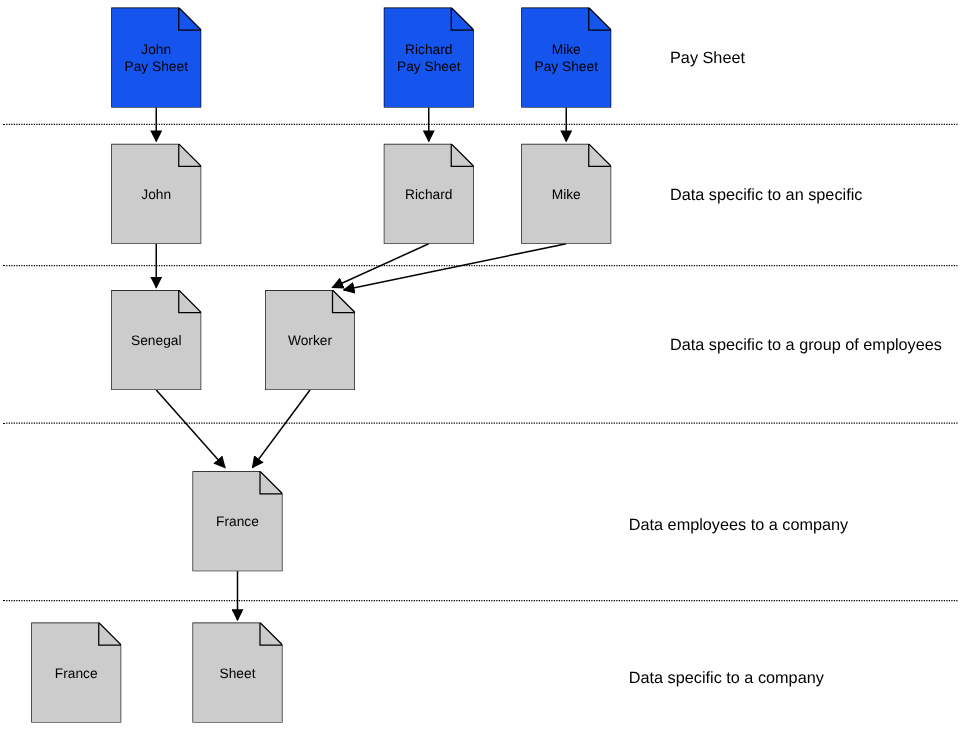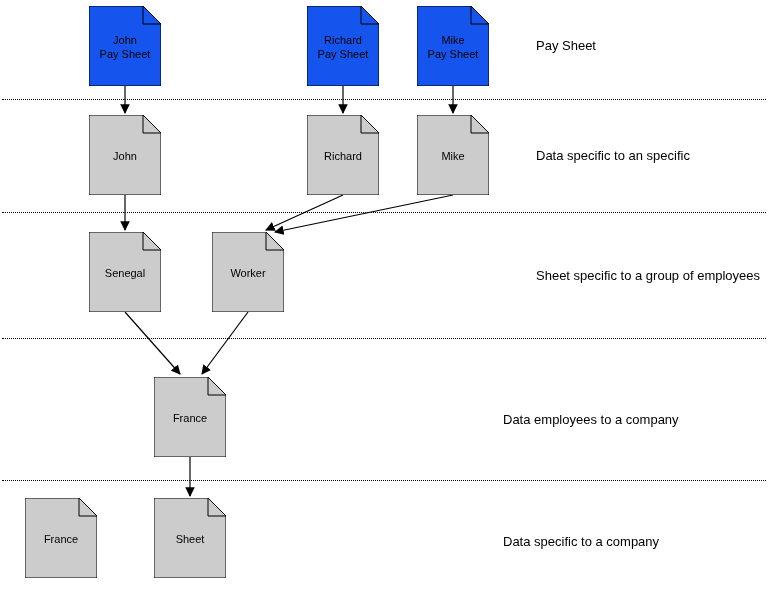--- a/index.html
+++ b/index.html
@@ -61,21 +61,21 @@
 </head>
 <body>
 
 <div class="row-divider" style="top:99px"></div>
 <div class="row-divider" style="top:212px"></div>
 <div class="row-divider" style="top:338px"></div>
 <div class="row-divider" style="top:480px"></div>
 
 <div class="row-label" style="left:536px; top:38px">Pay Sheet</div>
 <div class="row-label" style="left:536px; top:148px">Data specific to an specific</div>
-<div class="row-label" style="left:536px; top:268px">Sheet specific to a group of employees</div>
+<div class="row-label" style="left:536px; top:268px">Data specific to a group of employees</div>
 <div class="row-label" style="left:503px; top:412px">Data employees to a company</div>
 <div class="row-label" style="left:503px; top:534px">Data specific to a company</div>
 
 <svg class="arrows">
   <defs>
     <marker id="ah" viewBox="0 0 10 10" refX="9" refY="5" markerWidth="8" markerHeight="8" orient="auto">
       <path d="M0,0 L10,5 L0,10 Z" fill="#000"></path>
     </marker>
   </defs>
 

